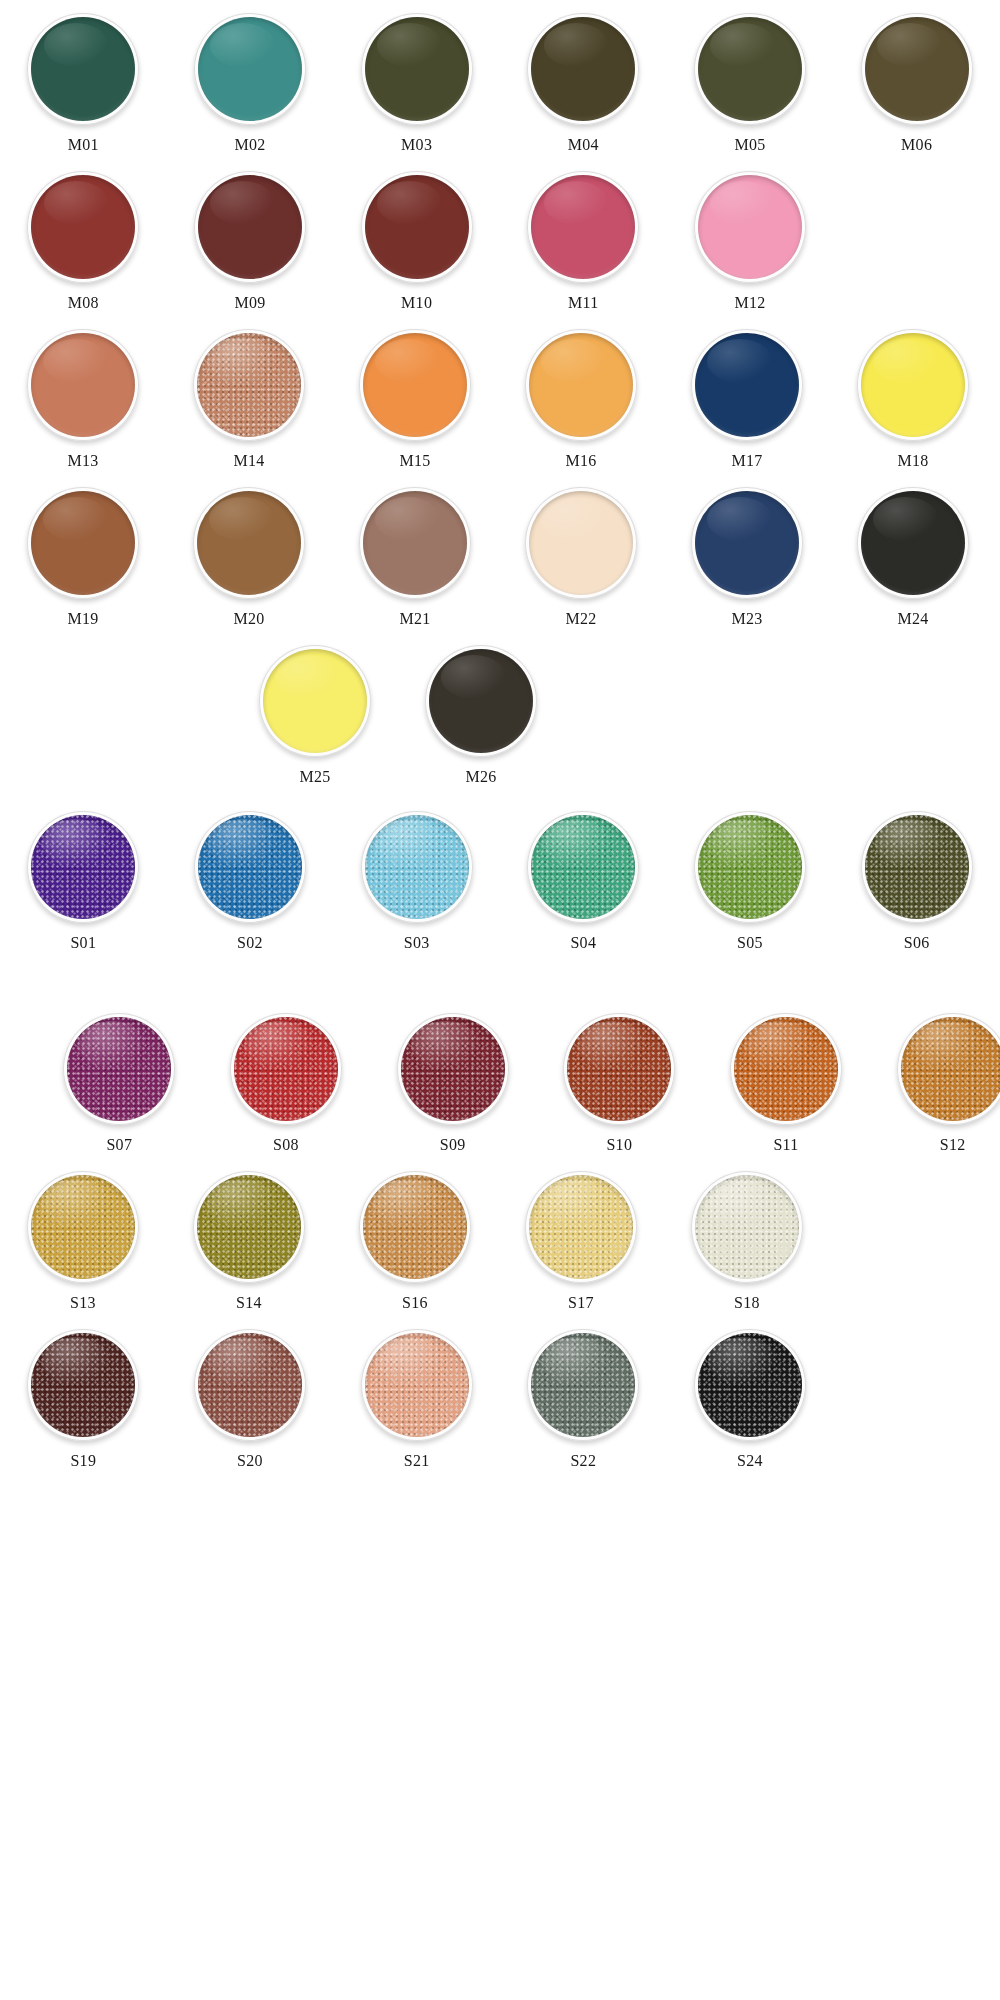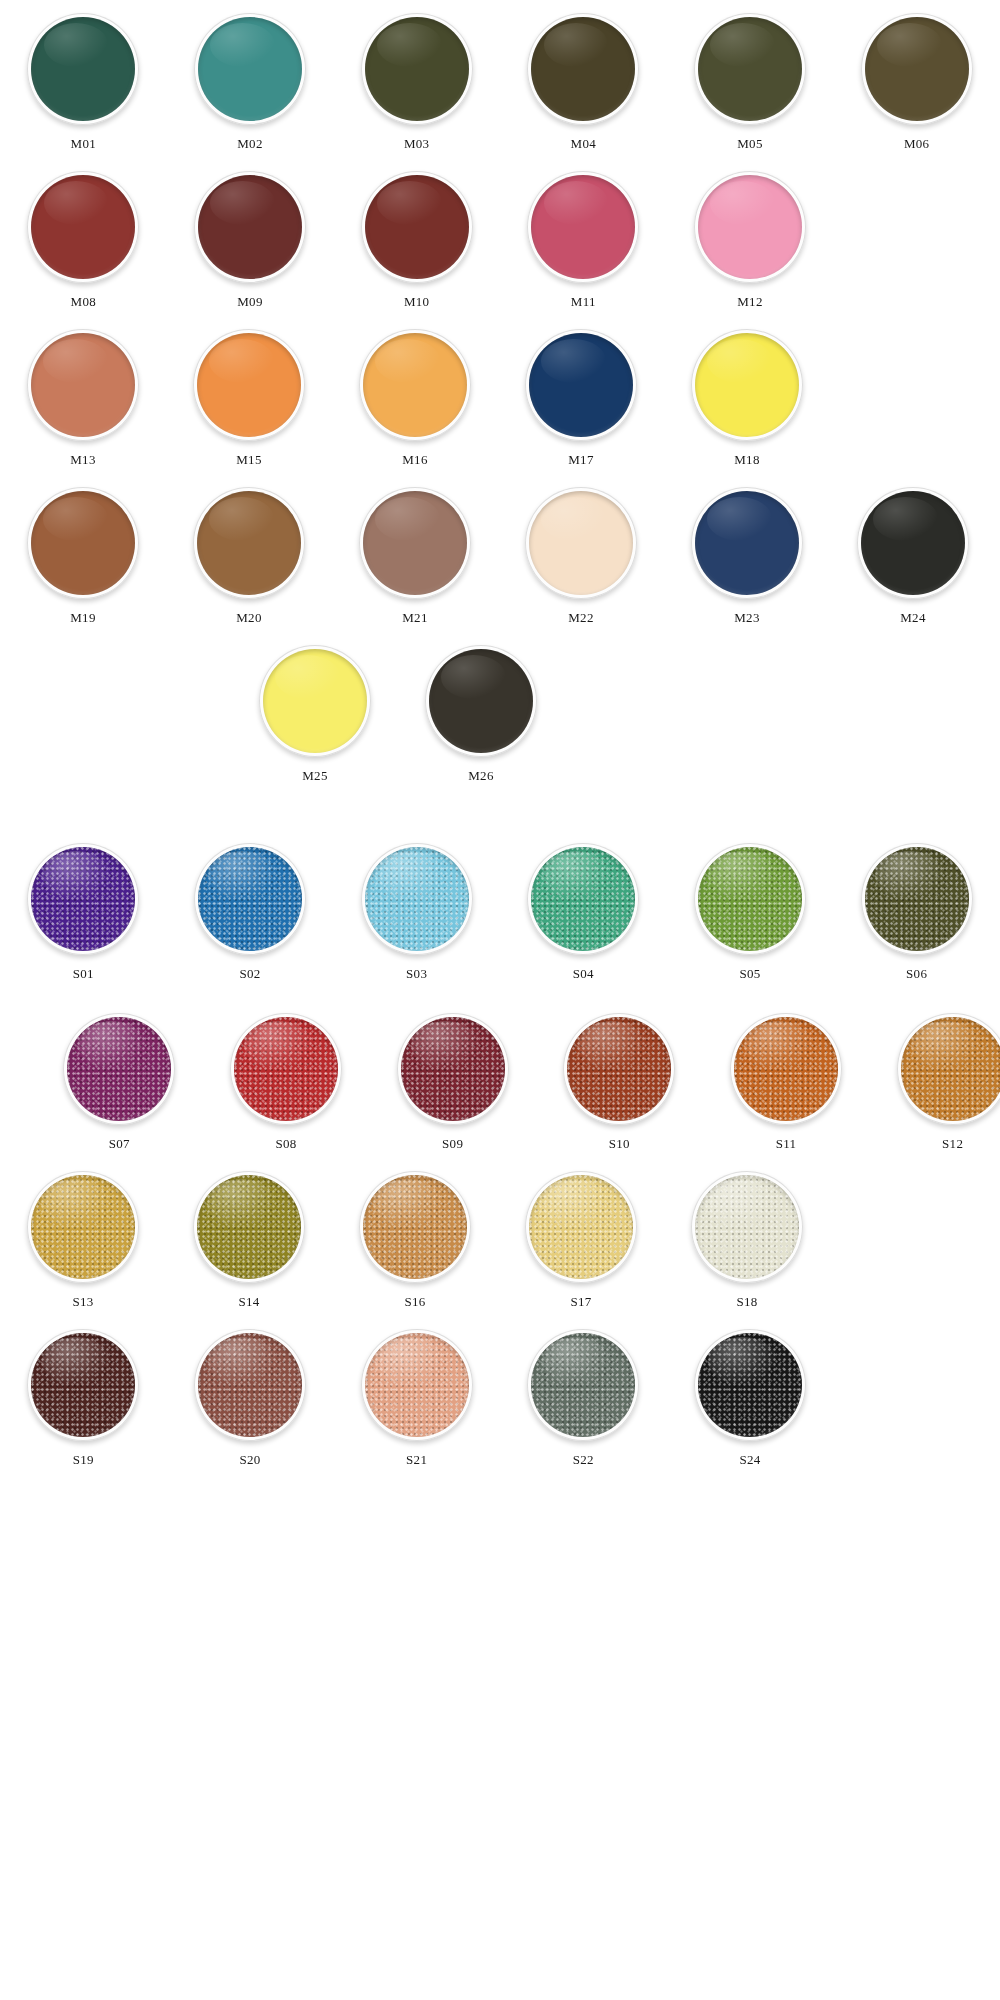--- a/index.html
+++ b/index.html
@@ -115,21 +115,21 @@
     border-radius: 50%;
     background: radial-gradient(ellipse at 38% 28%,
                 rgba(255,255,255,0.30) 0%,
                 rgba(255,255,255,0.10) 48%,
                 rgba(255,255,255,0) 75%);
     pointer-events: none;
   }
 
   .label {
     margin-top: 9px;
-    font-size: 13px;
+    font-size: 16px;
     line-height: 1;
     color: #1a1a1a;
     letter-spacing: 0.3px;
     font-family: "Liberation Serif", serif;
     white-space: nowrap;
   }
 
   
   .grid.partial .cell:first-child { grid-column-start: 3; }
 
@@ -238,20 +238,28 @@
           <div class="pan-wrap">
             <div class="pan">
               <div class="pan-fill" style="background: rgb(200, 122, 92);"></div>
             </div>
           </div>
           <div class="label">M13</div>
         </div>
         <div class="cell">
           <div class="pan-wrap">
             <div class="pan">
+              <div class="pan-fill shimmer" style="background: rgb(192, 130, 99);"></div>
+            </div>
+          </div>
+          <div class="label">M14</div>
+        </div>
+        <div class="cell">
+          <div class="pan-wrap">
+            <div class="pan">
               <div class="pan-fill" style="background: rgb(239, 144, 69);"></div>
             </div>
           </div>
           <div class="label">M15</div>
         </div>
         <div class="cell">
           <div class="pan-wrap">
             <div class="pan">
               <div class="pan-fill" style="background: rgb(242, 173, 83);"></div>
             </div>
@@ -341,21 +349,21 @@
             </div>
           </div>
           <div class="label">M26</div>
         </div>
       </div>
   </div>
 
   <div class="section-gap"></div>
 
   <div class="section">
-    <div class="grid" style="position: absolute; left: 0px; width: 1000px; top: 840px;">
+    <div class="grid" style="position: absolute; left: 0px; width: 1000px; top: 808px;">
         <div class="cell">
           <div class="pan-wrap">
             <div class="pan">
               <div class="pan-fill shimmer" style="background: rgb(74, 31, 140);"></div>
             </div>
           </div>
           <div class="label">S01</div>
         </div>
         <div class="cell">
           <div class="pan-wrap">

